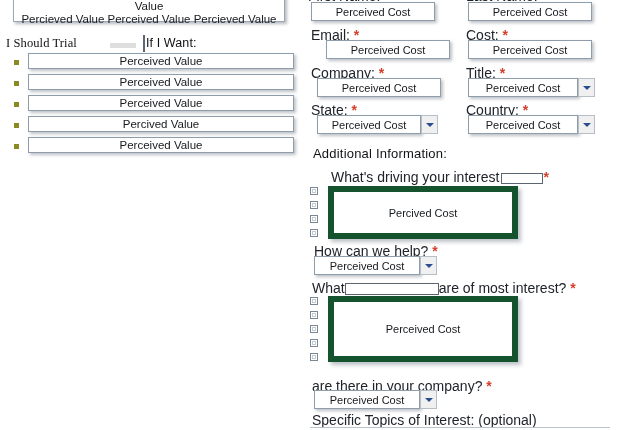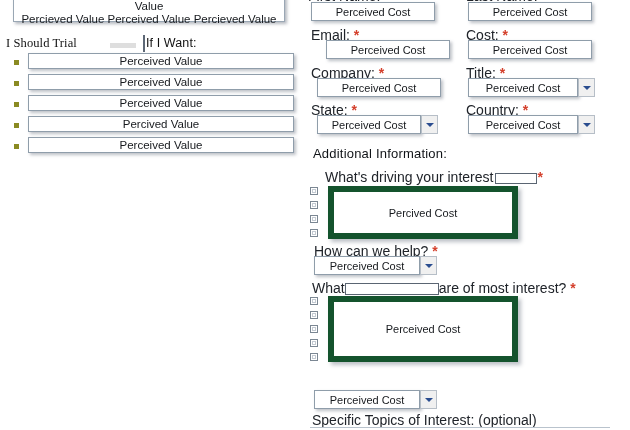--- a/index.html
+++ b/index.html
@@ -228,21 +228,21 @@
     </div>
     <div class="selwrap" style="position:absolute;left:160px;top:115px;">
       <div class="field sel" style="width:110px;">Perceived Cost</div>
       <div class="arrow-btn" style="left:110px;">
         <span class="chev"></span>
       </div>
     </div>
 
     <div class="section-title" style="position:absolute;left:5px;top:146px;">Additional Information:</div>
 
-    <div style="position:absolute;left:17px;top:172px;text-align:center;" class="flabel">
+    <div style="position:absolute;left:23px;top:172px;text-align:center;" class="flabel">
       <span>What's driving your interest</span><span class="blank-input" style="width:42px;height:11px;margin-left:2px;"></span><span class="req">*</span>
     </div>
 
     <div class="chkcol" style="left:2px;top:187px;">
       <div class="chk">
           <i></i>
         </div>
       <div class="chk">
           <i></i>
         </div>
@@ -281,20 +281,23 @@
         </div>
       <div class="chk">
           <i></i>
         </div>
       <div class="chk">
           <i></i>
         </div>
     </div>
     <div class="bigbox" style="position:absolute;left:20px;top:296px;width:190px;height:66px;">Perceived Cost</div>
 
+    <div style="position:absolute;left:4px;top:381px;" class="flabel">
+      <span>are there in your company?</span> <span class="req">*</span>
+    </div>
     <div class="selwrap" style="position:absolute;left:6px;top:390px;">
       <div class="field sel" style="width:106px;">Perceived Cost</div>
       <div class="arrow-btn" style="left:106px;">
         <span class="chev"></span>
       </div>
     </div>
 
     <div style="position:absolute;left:4px;top:415px;" class="flabel">Specific Topics of Interest: (optional)</div>
     <div class="rule" style="left:2px;top:427px;width:300px;"></div>
 

